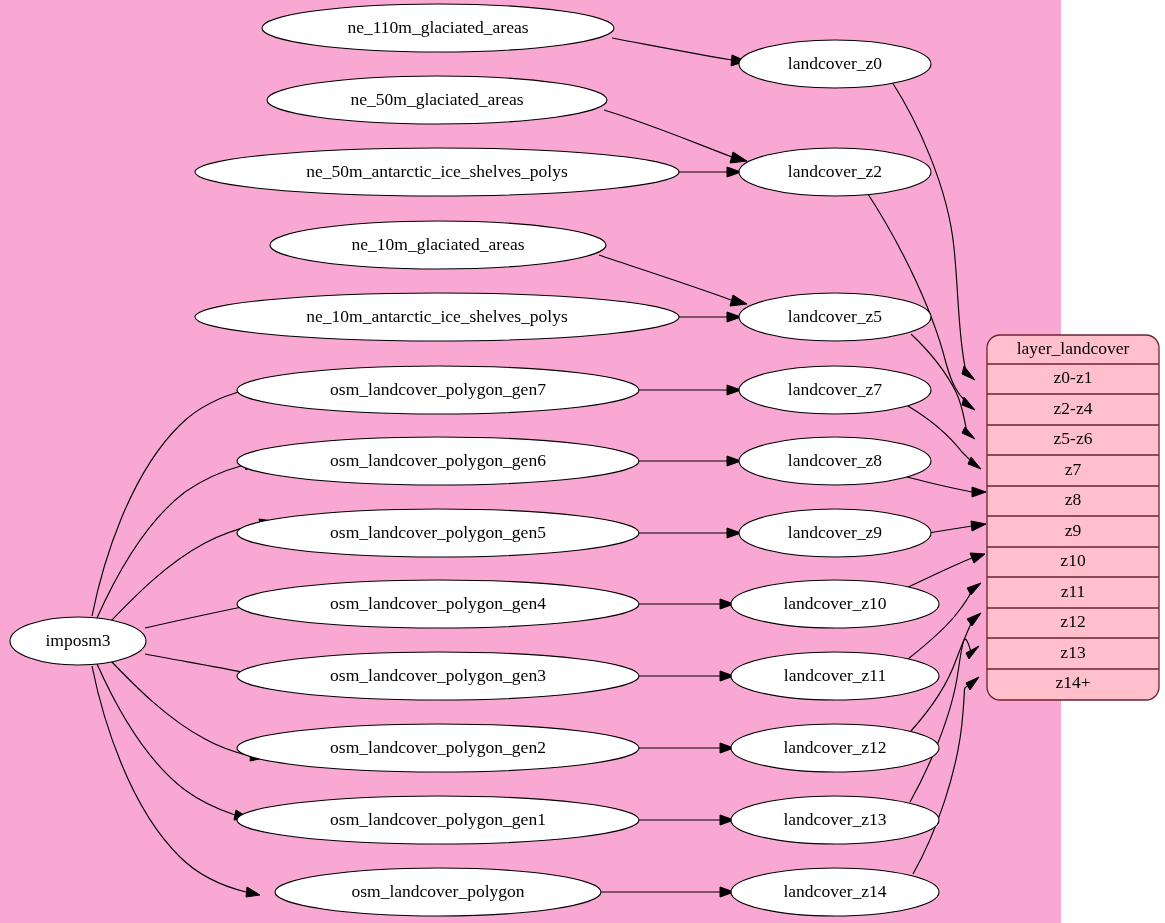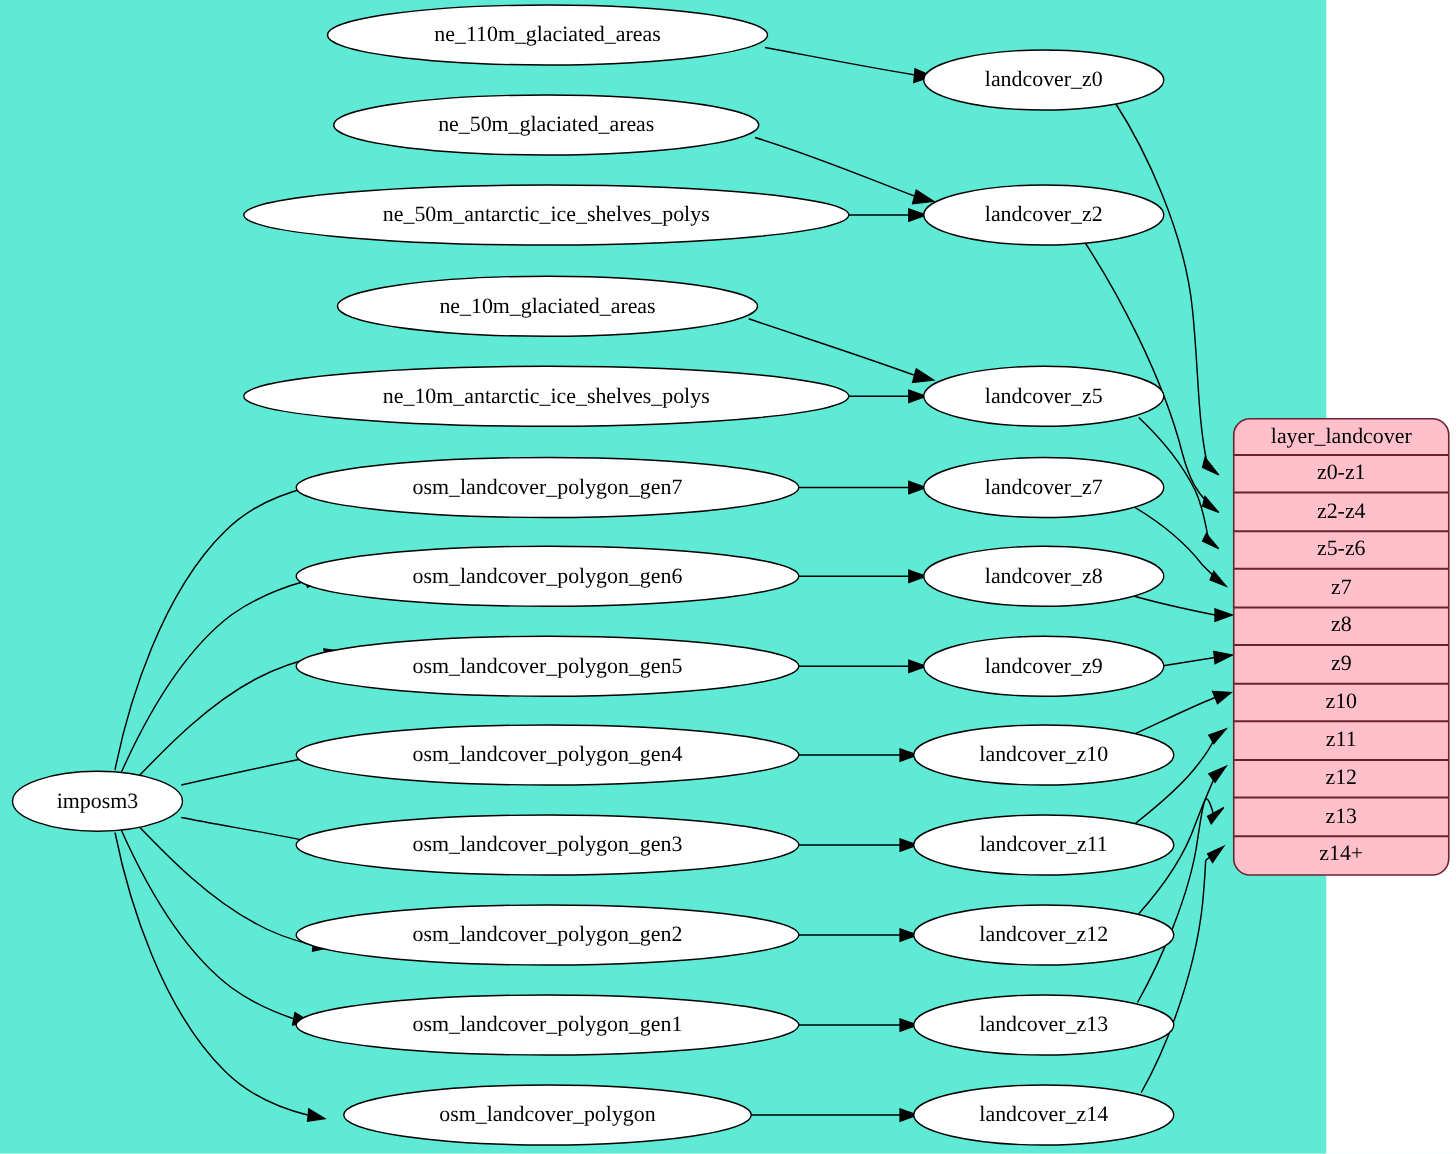--- a/index.html
+++ b/index.html
@@ -4,21 +4,21 @@
 <style>
   html, body {
     margin: 0;
     padding: 0;
     background: #ffffff;
   }
   #canvas {
     position: relative;
     width: 1061px;
     height: 923px;
-    background: #5eead4;
+    background: #f9a8d4;
     font-family: "Liberation Serif", "DejaVu Serif", serif;
   }
   svg { display: block; }
   .node-ellipse {
     fill: #ffffff;
     stroke: #000000;
     stroke-width: 1.1;
   }
   .node-label {
     font-family: "Liberation Serif", "DejaVu Serif", serif;

